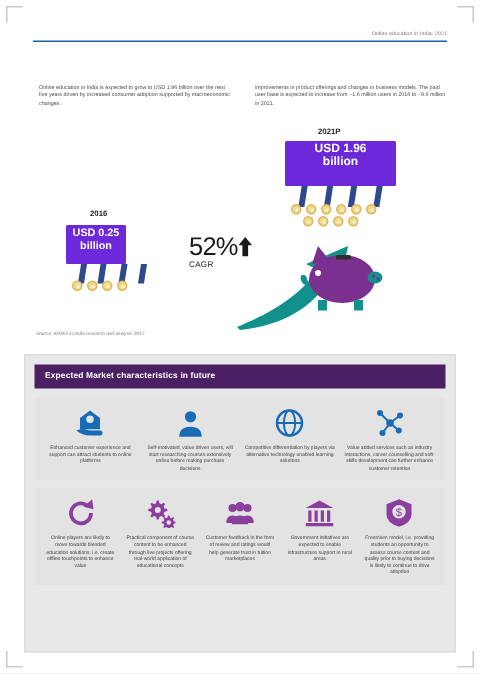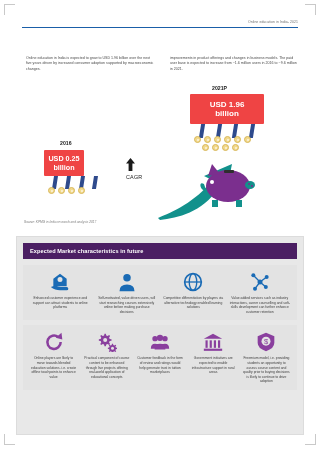--- a/index.html
+++ b/index.html
@@ -51,22 +51,22 @@
   
   .chart{
     position:absolute;left:22px;top:84px;
     width:276px;height:140px;
   }
   .label-year{
     position:absolute;font-size:5.2px;font-weight:bold;color:#1a1a1a;
   }
   .valuebox{
     position:absolute;
-    background:#ef4444;color:#ffffff;
-    display:flex;align-items:center;justify-content:center;
+    background:#6d28d9;color:#ffffff;
+    display:flex;justify-content:center;
     text-align:center;font-weight:bold;border-radius:1px;
     line-height:9px;
   }
   .vb-2016{left:22px;top:66px;width:40px;height:26px;font-size:7.2px;}
   .vb-2021{left:168px;top:10px;width:74px;height:30px;font-size:8px;}
   .yr-2016{left:38px;top:56px;}
   .yr-2021{left:190px;top:1px;}
 
   .legs{position:absolute;display:flex;justify-content:space-around;}
   .legs span{display:block;background:#2e4a8c;width:4px;height:13px;transform:skewX(-9deg);}
@@ -198,21 +198,21 @@
         <span class="coin"></span>
         <span class="coin"></span>
     </div>
 
     <svg class="arrowgreen" viewBox="0 0 80 58">
       <path d="M2 56 C 16 50, 40 40, 56 18 L 48 14 L 76 2 L 70 32 L 62 27 C 46 50, 22 56, 4 58 Z" fill="#12918c"></path>
     </svg>
 
     <div class="cagr">
       <div class="big">
-        <svg width="9" height="13" viewBox="0 0 9 13" style="vertical-align:-1px">
+        <span>52%</span><svg width="9" height="13" viewBox="0 0 9 13" style="vertical-align:-1px">
             <path d="M4.5 0 L9 5.5 H6.4 V13 H2.6 V5.5 H0 Z" fill="#1a1a1a"></path>
           </svg>
       </div>
       <div class="sub">CAGR</div>
     </div>
 
     <svg class="piggy" viewBox="0 0 62 52">
       <ellipse cx="30" cy="28" rx="22" ry="16" fill="#7b2f8e"></ellipse>
       <path d="M10 18 L14 6 L22 16 Z" fill="#7b2f8e"></path>
       <circle cx="14" cy="24" r="2" fill="#ffffff"></circle>

